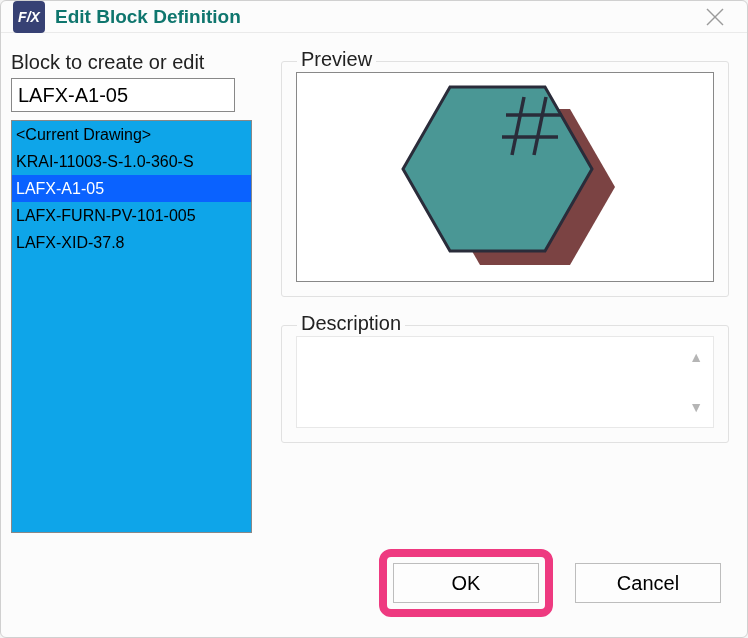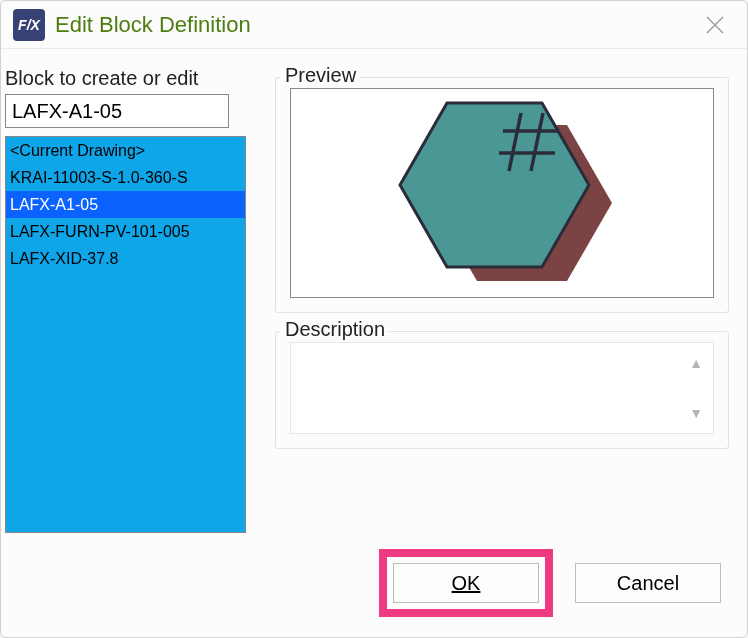--- a/index.html
+++ b/index.html
@@ -14,61 +14,61 @@
   .window {
     width: 748px;
     height: 638px;
     background: #fcfcfc;
     border: 1px solid #d0d0d0;
     border-radius: 6px;
     display: flex;
     flex-direction: column;
   }
   .titlebar {
-    height: 48px;
+    height: 32px;
     display: flex;
     align-items: center;
     padding: 0 12px;
     border-bottom: 1px solid #eaeaea;
   }
   .titlebar-icon {
     width: 32px;
     height: 32px;
     background: #374174;
     border-radius: 4px;
     color: #fff;
     font-size: 14px;
     font-style: italic;
     font-weight: 700;
     display: flex;
     align-items: center;
     justify-content: center;
     margin-right: 10px;
   }
   .titlebar-title {
-    color: #4d7c0f;
-    font-size: 22px;
-    font-weight: 400;
+    color: #0f766e;
+    font-size: 19px;
+    font-weight: 700;
     flex: 1;
   }
   .titlebar-close {
     width: 40px;
     height: 40px;
     display: flex;
     align-items: center;
     justify-content: center;
     color: #9b9b9b;
     cursor: pointer;
   }
   .titlebar-close svg { display:block; }
 
   .content {
     flex: 1;
     display: flex;
-    padding: 18px 18px 6px 4px;
+    padding: 18px 18px 6px 10px;
     gap: 30px;
   }
   .col-left { width: 240px; display: flex; flex-direction: column; }
   .col-right { flex: 1; display: flex; flex-direction: column; }
 
   .label {
     font-size: 20px;
     color: #222;
     margin-bottom: 4px;
   }
@@ -104,21 +104,21 @@
   .fieldset {
     border: 1px solid #e1e1e1;
     border-radius: 3px;
     padding: 10px 14px 14px 14px;
     position: relative;
     margin-bottom: 18px;
   }
   .fieldset-legend {
     position: absolute;
     top: -14px;
-    left: 5px;
+    left: 15px;
     background: #fcfcfc;
     padding: 0 4px;
     font-size: 20px;
     color: #222;
   }
   .preview-box {
     height: 210px;
     width: 100%;
     border: 1px solid #888;
     background: #fff;
@@ -160,23 +160,22 @@
     border: 1px solid #bdbdbd;
     font-size: 20px;
     cursor: pointer;
     display: flex;
     align-items: center;
     justify-content: center;
   }
   .ok-highlight {
     padding: 6px;
     border: 8px solid #ee3a80;
-    border-radius: 0;
+    border-radius: 12px;
     display: inline-flex;
-    text-decoration: underline;
   }
 </style>
 </head>
 <body>
 
 <div class="window">
   <div class="titlebar">
     <div class="titlebar-icon">
       <span>F/X</span>
     </div>
@@ -212,21 +211,21 @@
             <g id="hash" stroke="#2a2c3a" stroke-width="3.5" fill="none" transform="translate(4,-2)">
               <line x1="140" y1="22" x2="128" y2="80" stroke="#2a2c3a"></line>
               <line x1="162" y1="22" x2="150" y2="80" stroke="#2a2c3a"></line>
               <line x1="122" y1="40" x2="178" y2="40" stroke="#2a2c3a"></line>
               <line x1="118" y1="62" x2="174" y2="62" stroke="#2a2c3a"></line>
             </g>
           </svg>
         </div>
       </div>
 
-      <div class="fieldset" style="">
+      <div class="fieldset" style="margin-top:10px;">
         <div class="fieldset-legend">Description</div>
         <div class="desc-box">
           <span></span>
           <div class="desc-arrow up">▲</div>
           <div class="desc-arrow down">▼</div>
         </div>
       </div>
     </div>
   </div>
 

